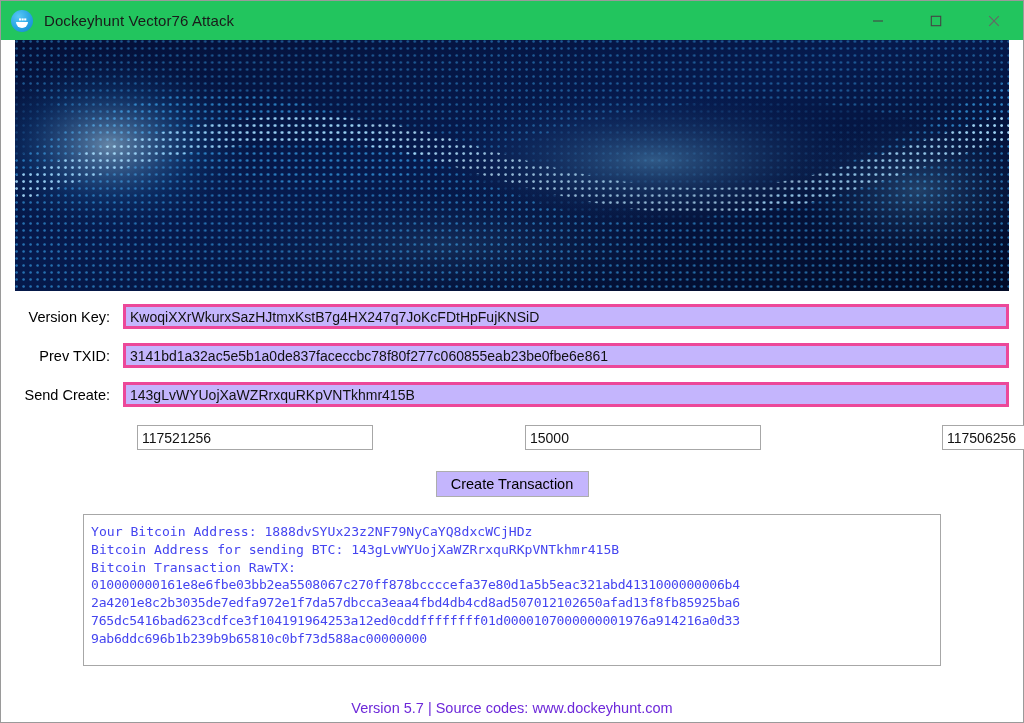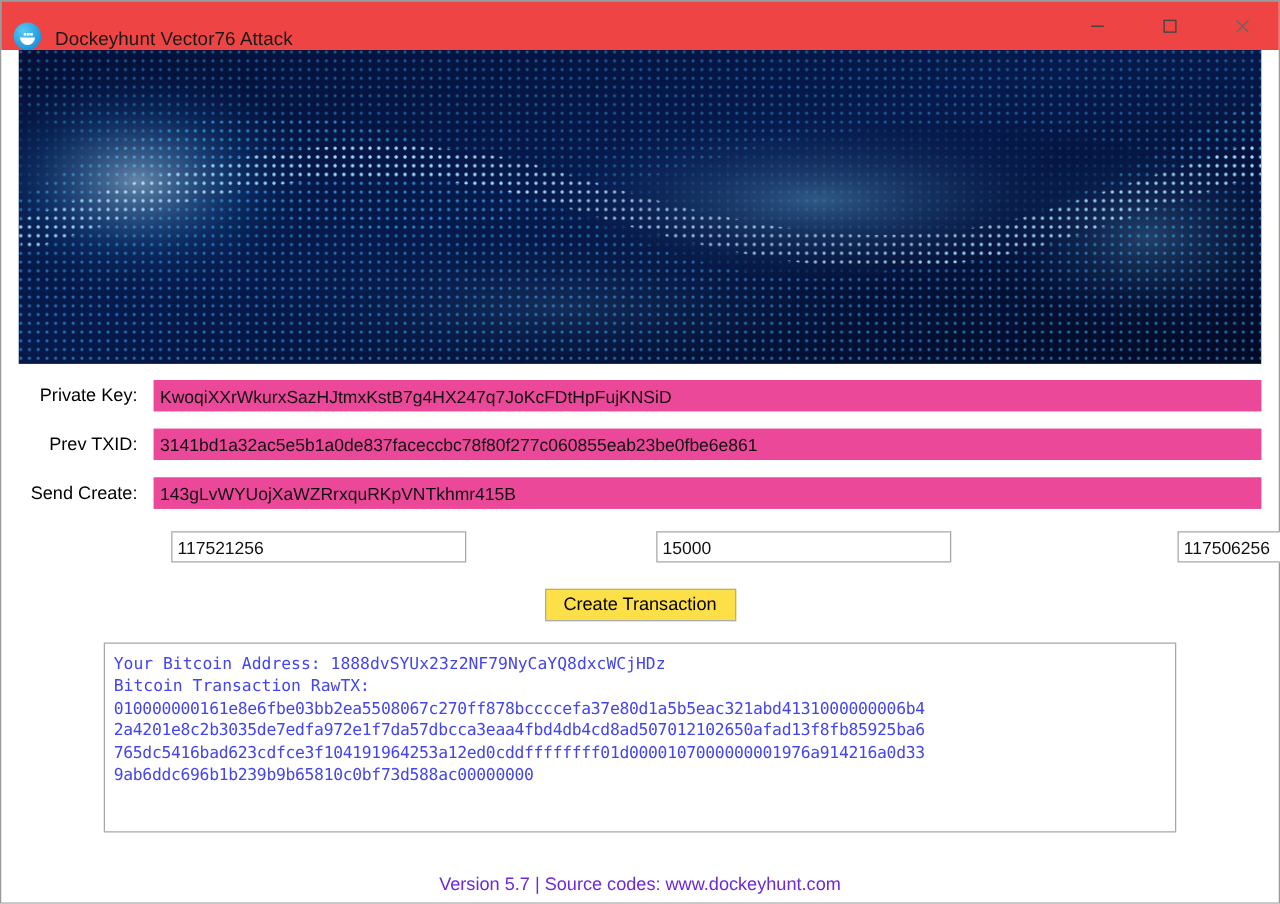--- a/index.html
+++ b/index.html
@@ -16,23 +16,23 @@
     background: #ffffff;
     border: 1px solid #9a9a9a;
     display: flex;
     flex-direction: column;
   }
 
   
   #title-bar {
     height: 39px;
     min-height: 39px;
-    background: #ef4444;
-    display: flex;
-    align-items: flex-end;
+    background: #22c55e;
+    display: flex;
+    align-items: center;
     position: relative;
   }
   #app-icon {
     width: 22px; height: 22px;
     margin-left: 10px;
     border-radius: 50%;
     background: radial-gradient(circle at 35% 30%, #58c8f5 0%, #27a3e3 55%, #1083c9 100%);
     display: flex; align-items: center; justify-content: center;
     flex: none;
   }
@@ -82,22 +82,22 @@
     text-align: right;
     padding-right: 13px;
     font-size: 14.5px;
     color: #000000;
     white-space: nowrap;
     flex: none;
   }
   .text-input {
     flex: 1 1 auto;
     height: 25px;
-    border: 1px solid #ec4899;
-    background: #ec4899;
+    border: 3px solid #ec4899;
+    background: #c4b5fd;
     font-family: "Liberation Sans", sans-serif;
     font-size: 14px;
     color: #111111;
     padding: 0 4px;
     line-height: 23px;
     outline: none;
     white-space: nowrap;
     overflow: hidden;
   }
 
@@ -127,21 +127,21 @@
 
   
   #button-row {
     display: flex;
     justify-content: center;
     margin-top: 21px;
   }
   #create-transaction-button {
     width: 153px;
     height: 26px;
-    background: #fde047;
+    background: #c4b5fd;
     border: 1px solid #adadad;
     font-family: "Liberation Sans", sans-serif;
     font-size: 14.5px;
     color: #000000;
     cursor: default;
     padding: 0;
   }
 
   
   #output-wrap {
@@ -267,21 +267,21 @@
       <ellipse cx="95" cy="105" rx="150" ry="95" fill="url(#glowA)" opacity="0.55"></ellipse>
       <ellipse cx="640" cy="120" rx="230" ry="70" fill="url(#glowB)" opacity="0.5"></ellipse>
       <ellipse cx="905" cy="150" rx="130" ry="80" fill="url(#glowB)" opacity="0.35"></ellipse>
       <ellipse cx="430" cy="205" rx="260" ry="60" fill="url(#glowB)" opacity="0.18"></ellipse>
     </svg>
   </div>
 
   <div id="form-area">
 
     <div class="field-row">
-      <div class="field-label">Private Key:</div>
+      <div class="field-label">Version Key:</div>
       <input class="text-input" type="text" spellcheck="false" value="KwoqiXXrWkurxSazHJtmxKstB7g4HX247q7JoKcFDtHpFujKNSiD" style="">
     </div>
 
     <div class="field-row">
       <div class="field-label">Prev TXID:</div>
       <input class="text-input" type="text" spellcheck="false" value="3141bd1a32ac5e5b1a0de837faceccbc78f80f277c060855eab23be0fbe6e861" style="">
     </div>
 
     <div class="field-row">
       <div class="field-label">Send Create:</div>
@@ -297,20 +297,21 @@
     </div>
 
     <div id="button-row">
       <button id="create-transaction-button">Create Transaction</button>
     </div>
   </div>
 
   <div id="output-wrap">
     <div id="output-box">
       <div class="out-line">Your Bitcoin Address: 1888dvSYUx23z2NF79NyCaYQ8dxcWCjHDz</div>
+      <div class="out-line">Bitcoin Address for sending BTC: 143gLvWYUojXaWZRrxquRKpVNTkhmr415B</div>
       <div class="out-line">Bitcoin Transaction RawTX:</div>
       <div class="out-line hex">010000000161e8e6fbe03bb2ea5508067c270ff878bccccefa37e80d1a5b5eac321abd4131000000006b4</div>
       <div class="out-line hex">2a4201e8c2b3035de7edfa972e1f7da57dbcca3eaa4fbd4db4cd8ad507012102650afad13f8fb85925ba6</div>
       <div class="out-line hex">765dc5416bad623cdfce3f104191964253a12ed0cddffffffff01d0000107000000001976a914216a0d33</div>
       <div class="out-line hex">9ab6ddc696b1b239b9b65810c0bf73d588ac00000000</div>
     </div>
   </div>
 
   <div id="footer">
     <div id="footer-text">Version 5.7 | Source codes: www.dockeyhunt.com</div>

